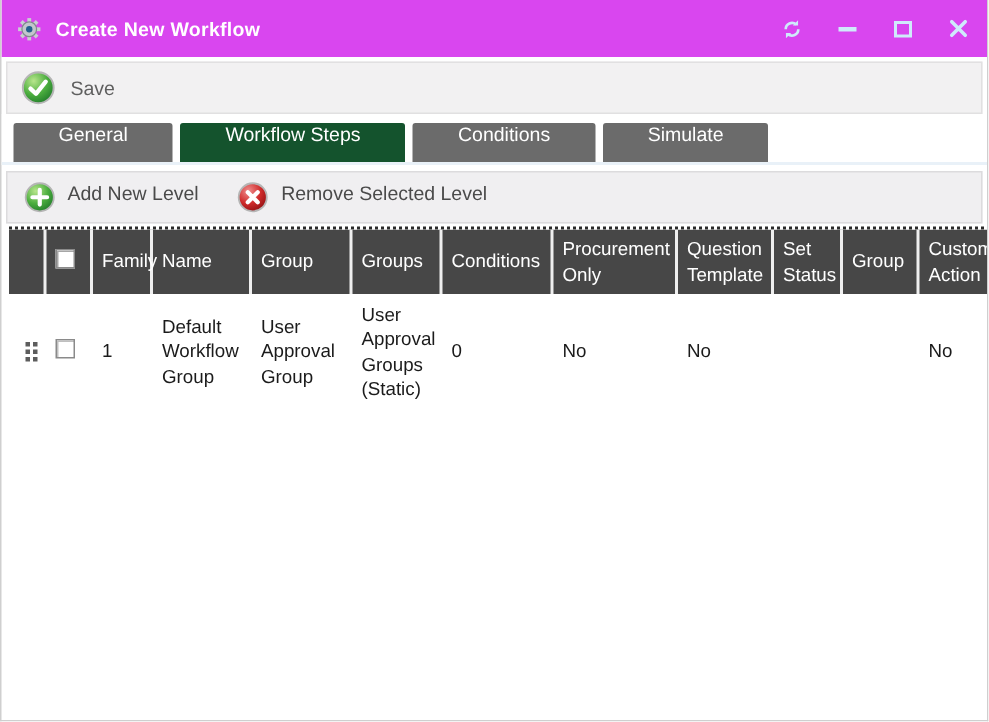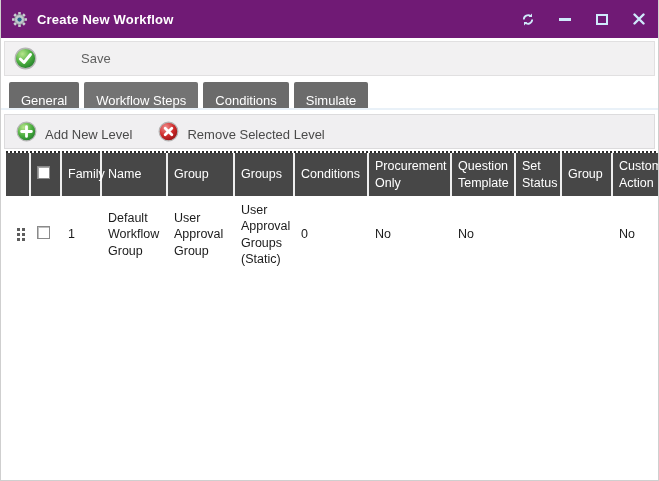--- a/index.html
+++ b/index.html
@@ -1,41 +1,41 @@
 <!DOCTYPE html>
 <html><head>
 <meta charset="utf-8">
 <style>
   * { margin:0; padding:0; box-sizing:border-box; }
   html,body { width:659px; height:481px; background:#fff; font-family:"Liberation Sans",sans-serif; }
   .window { width:659px; height:481px; border:1px solid #cfcfcf; border-top:none; background:#fff; overflow:hidden; }
 
   
-  .titlebar { height:38px; background:#701a75; display:flex; align-items:center; padding:0 12px 0 10px; }
+  .titlebar { height:38px; background:#d946ef; display:flex; align-items:center; padding:0 12px 0 10px; }
   .app-icon { width:17px; height:17px; margin-right:9px; flex:0 0 auto; }
   .title { color:#ffffff; font-weight:bold; font-size:13px; letter-spacing:.2px; }
   .win-controls { margin-left:auto; display:flex; align-items:center; gap:23px; }
   .win-btn { width:14px; height:14px; display:flex; align-items:center; justify-content:center; cursor:pointer; }
   .min-glyph { width:12px; height:3px; background:#cfeafb; }
   .max-glyph { width:12px; height:11px; border:2px solid #cfeafb; }
 
   
   .save-bar { margin:3px 3px 0 3px; height:35px; background:#f2f1f2; border:1px solid #e1e0e1; display:flex; align-items:center; padding:0 9px; }
   .save-btn { display:flex; align-items:center; gap:10px; cursor:pointer; }
-  .save-btn span.lbl { color:#5f5f5f; font-size:13px;margin-left:34px; }
+  .save-btn span.lbl { color:#5f5f5f; font-size:13px; }
   .circle-icon { width:23px; height:23px; }
 
   
   .tabs { display:flex; gap:5px; padding:6px 0 0 8px; height:34px; background:#fff; border-bottom:2px solid #e9f1f8; }
-  .tab { background:#6b6b6b; color:#fff; font-size:13px; padding:0 12px; display:flex; align-items:flex-end; border-radius:2px 2px 0 0; cursor:pointer; white-space:nowrap; }
-  .tab.active { background:#737373; }
+  .tab { background:#6b6b6b; color:#fff; font-size:13px; padding:0 30px; display:flex; align-items:flex-start; border-radius:2px 2px 0 0; cursor:pointer; white-space:nowrap; }
+  .tab.active { background:#14532d; }
 
   
   .grid-toolbar { margin:4px 3px 0 3px; height:35px; background:#f0eff1; border:1px solid #dcdbdd; display:flex; align-items:center; gap:26px; padding:0 11px; }
-  .tb-btn { display:flex; align-items:flex-end; gap:8px; cursor:pointer; }
+  .tb-btn { display:flex; align-items:flex-start; gap:8px; cursor:pointer; }
   .tb-btn span.lbl { color:#4a4a4a; font-size:13px; }
   .tb-icon { width:21px; height:21px; }
 
   
   .grid-wrap { margin:2px 0 0 5px; width:654px; border-top:2px dotted #2b2b2b; overflow:hidden; }
   table { border-collapse:collapse; table-layout:fixed; width:675px; }
   thead th { background:#474747; color:#fff; font-weight:normal; font-size:12.5px; text-align:left; vertical-align:middle; padding:4px 3px 4px 6px; border-right:2px solid #efefef; height:43px; line-height:1.3; }
   thead th:last-child { border-right:none; }
   tbody td { font-size:12.5px; color:#1b1b1b; vertical-align:middle; padding:6px 3px 6px 7px; height:70px; background:#fff; line-height:1.3; }
 

